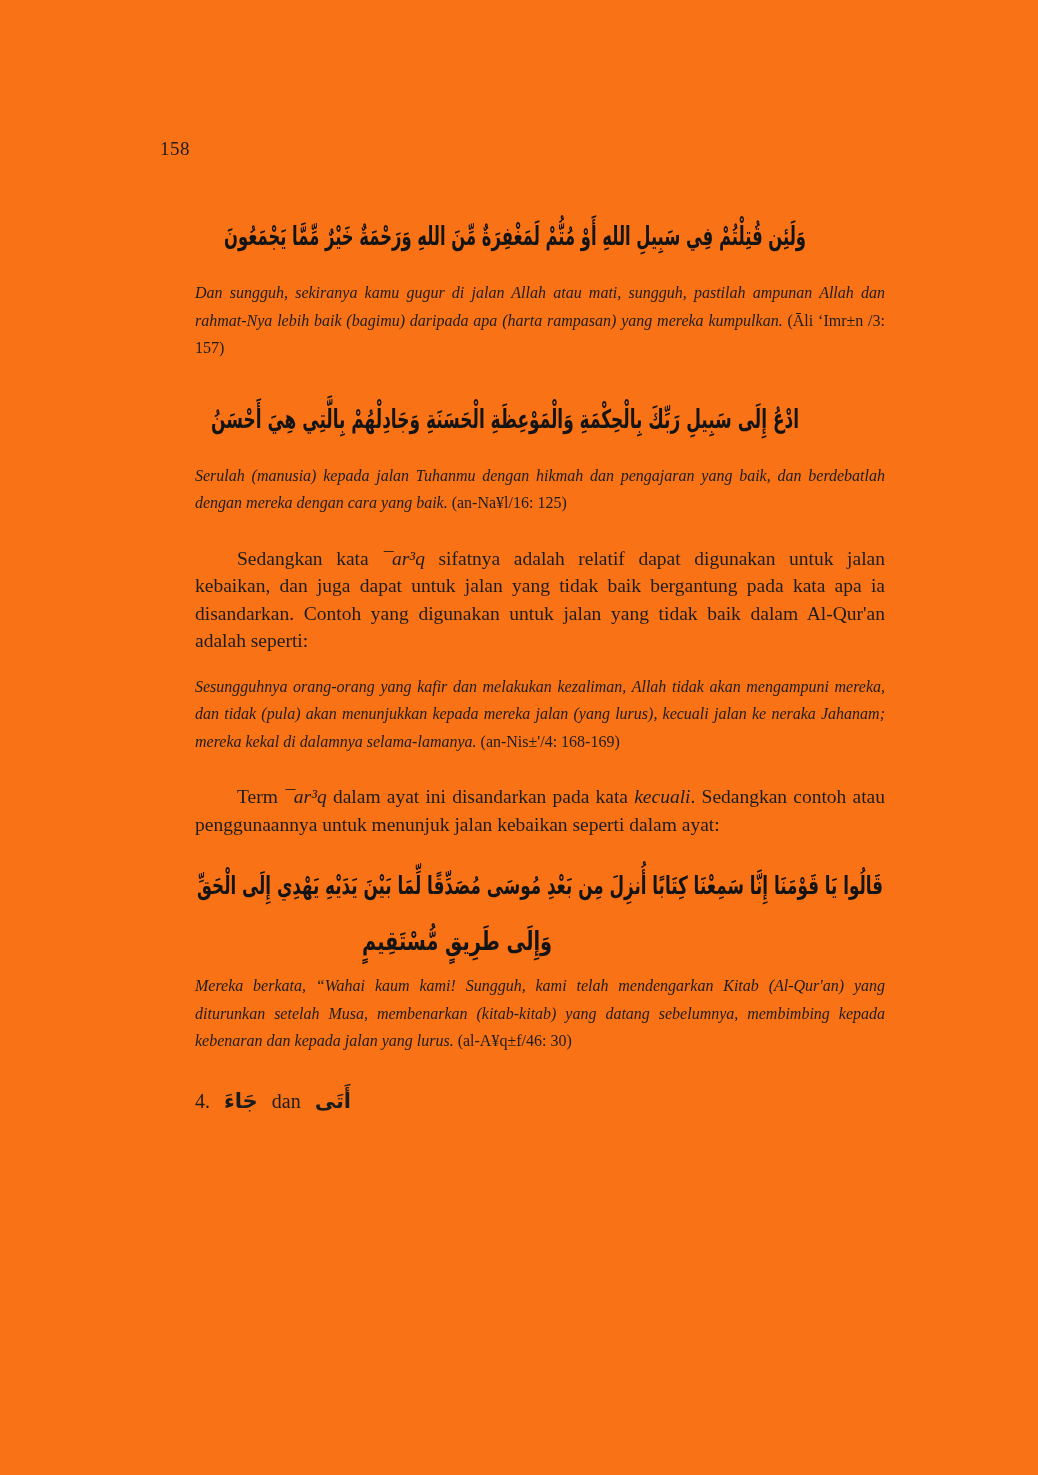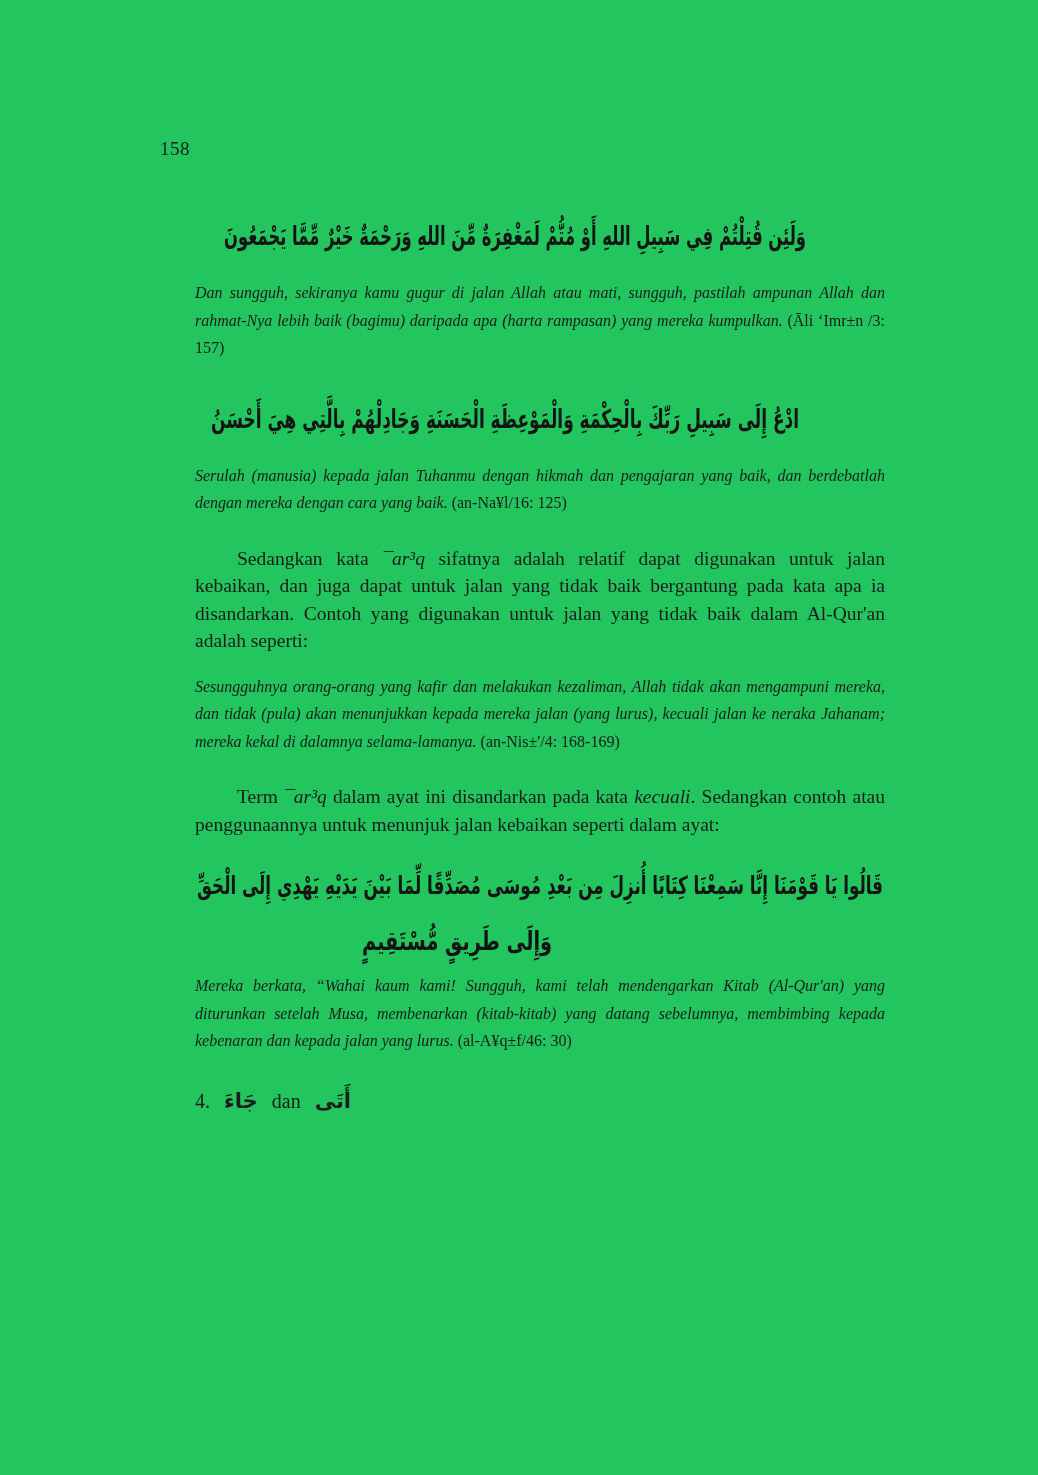--- a/index.html
+++ b/index.html
@@ -5,21 +5,21 @@
   html, body {
     margin: 0;
     padding: 0;
     background: #e8e8e8;
   }
   .page {
     position: relative;
     width: 1038px;
     height: 1475px;
     margin: 0 auto;
-    background: #22c55e;
+    background: #f97316;
     overflow: hidden;
     color: #1c1c1c;
     font-family: "Liberation Serif", "DejaVu Serif", serif;
   }
   .page-number {
     position: absolute;
     left: 160px;
     top: 138px;
     font-size: 19px;
     letter-spacing: 0.5px;

